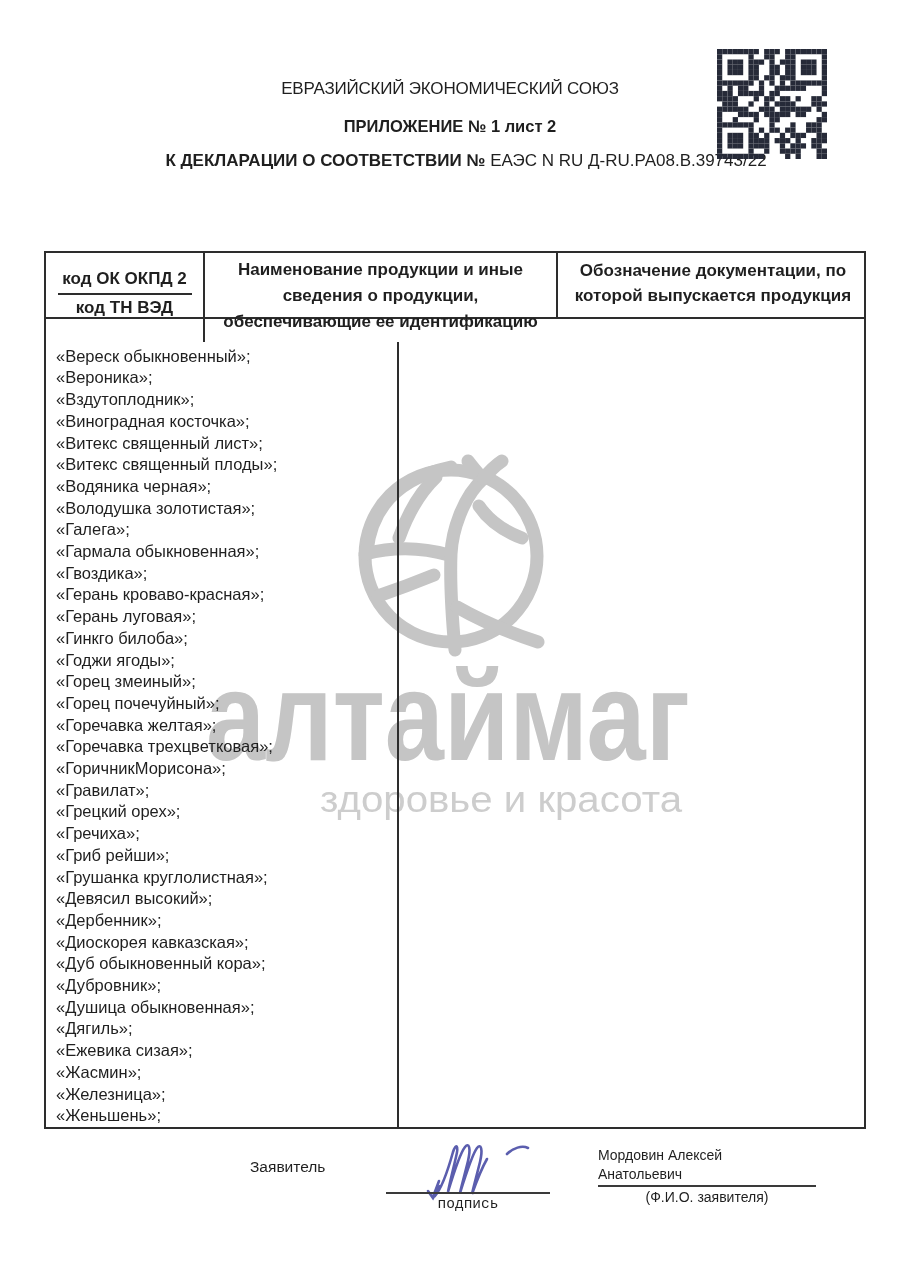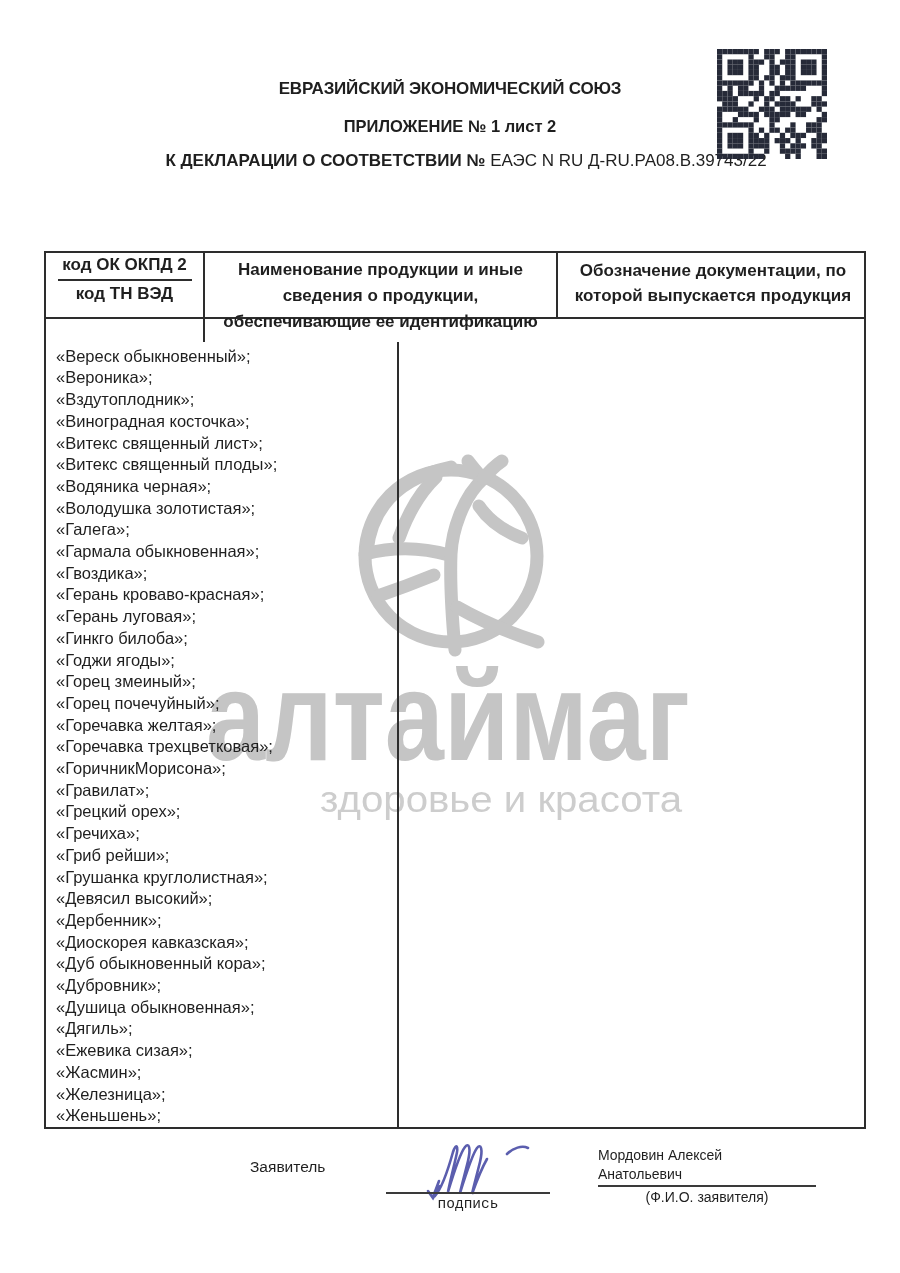--- a/index.html
+++ b/index.html
@@ -8,21 +8,21 @@
   }
   *{margin:0;padding:0;box-sizing:border-box;}
   html,body{background:#888;}
   .page{
     position:relative; width:900px; height:1273px; background:#ffffff;
     font-family:"Liberation Sans", sans-serif; color:var(--text);
     overflow:hidden; margin:0 auto;
   }
   
   .hdr-line{position:absolute; left:0; width:100%; text-align:center;}
-  .title{top:79px; font-size:17px; font-weight:bold; letter-spacing:-0.2px;}
+  .title{top:79px; font-size:17px; font-weight:normal; letter-spacing:-0.2px;}
   .subtitle{top:117px; font-size:16.5px; font-weight:bold;}
   .decl{top:151px; font-size:17px; transform:translateX(16px);}
   .decl .b{font-weight:bold;}
   
   .qr{position:absolute; left:717px; top:49px; width:110px; height:110px; z-index:2;}
   
   .wm{position:absolute; inset:0; z-index:0; pointer-events:none;}
   .wm svg{position:absolute; overflow:visible;}
   .wm-logo{left:352px; top:457px; width:198px; height:198px;}
   .wm-brand{left:202px; top:660px; width:496px; height:118px;}
@@ -35,21 +35,21 @@
     border:2px solid var(--table_border); z-index:1; background:transparent;
   }
   .row{display:flex; width:100%;}
   .thead{height:66px; border-bottom:2px solid var(--table_border);}
   .tbody{height:808px;flex-direction:column;}
   .cell{height:100%;}
   .c1{width:159px; border-right:2px solid var(--table_border);}
   .c2{width:353px; border-right:2px solid var(--table_border);}
   .c3{flex:1;}
   .th{font-weight:bold; font-size:17px; text-align:center;}
-  .c1.th{padding-top:2px;}
+  .c1.th{padding-top:16px;}
   .c1-rule{width:134px; margin:4px auto 3px auto; border-top:2px solid var(--table_border);}
   .c2.th{padding:4px 14px 0 14px; line-height:26px;}
   .c3.th{padding:5px 12px 0 16px; line-height:25px;}
   .products{padding:4px 0 0 10px; font-size:16.5px; line-height:21.7px;}
   
   .f-abs{position:absolute; z-index:1;}
   .applicant{left:250px; top:1158px; font-size:15.5px;}
   .sigline{left:386px; top:1192px; width:164px; border-top:2px solid #3a3a3a;}
   .sigcap{left:386px; top:1196px; width:164px; text-align:center; font-size:14.5px;font-family:Liberation Mono, monospace;}
   .sig-svg{left:423px; top:1139px; width:118px; height:64px;}

